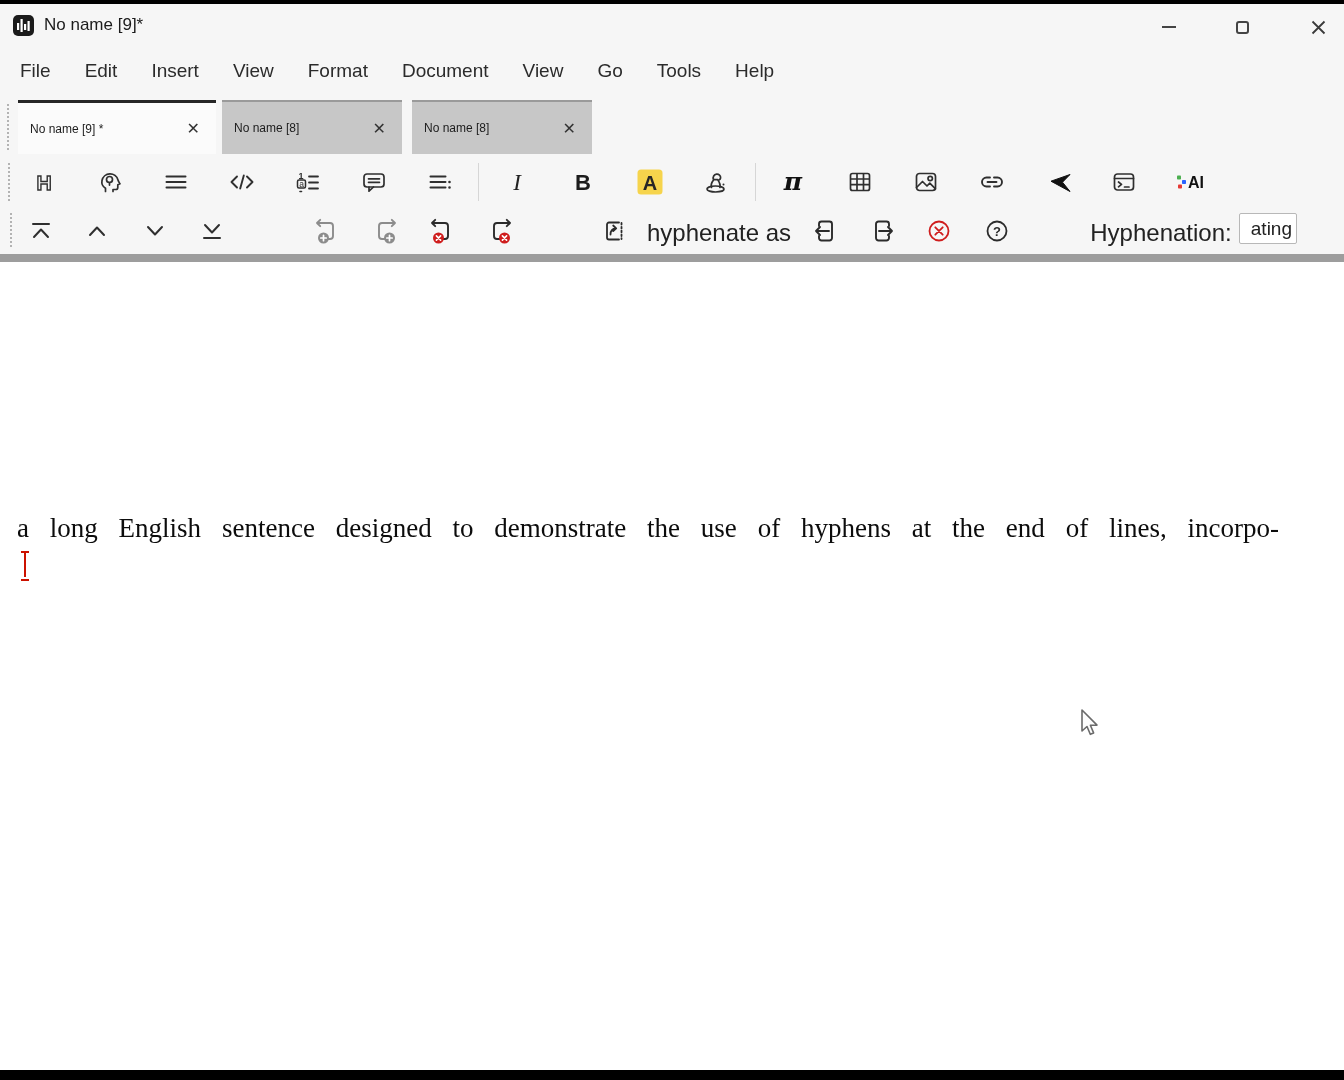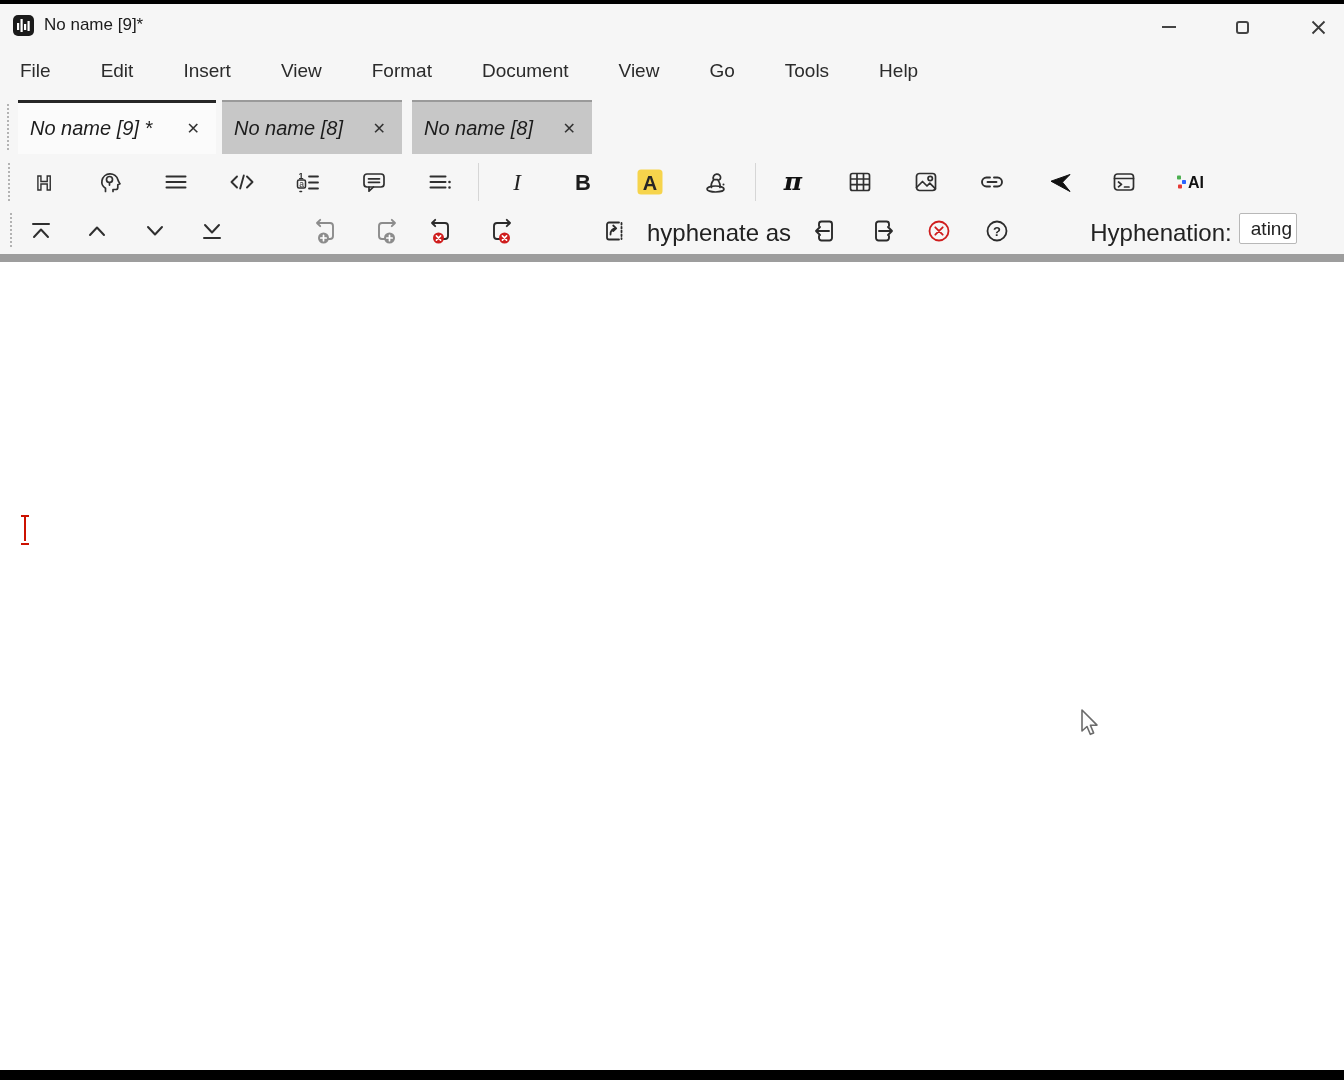--- a/index.html
+++ b/index.html
@@ -16,30 +16,30 @@
   
   #titlebar { position:absolute; top:4px; left:0; width:1344px; height:44px; background:#f6f6f6;padding-left:11px; }
   #app-icon { position:absolute; left:13px; top:11px; width:21px; height:21px; }
   #window-title { position:absolute; left:44px; top:11px; font-size:17px; color:#1b1b1b; }
   .win-btn { position:absolute; top:6px; width:46px; height:34px; display:flex; align-items:center; justify-content:center; }
   #btn-min { left:1146px; } #btn-max { left:1219px; } #btn-close { left:1295px; }
   #btn-min .bar { width:14px; height:0; border-top:2px solid #444; }
   #btn-max .box { width:13px; height:13px; border:2px solid #444; border-radius:3px; }
 
   
-  #menubar { position:absolute; top:48px; left:20px; height:46px; display:flex; gap:50px; align-items:center; }
+  #menubar { position:absolute; top:48px; left:20px; height:46px; display:flex; gap:34px; align-items:center; }
   .menu-item { font-size:19px; color:#2b2b2b; cursor:default; }
 
   
   #tabbar { position:absolute; top:100px; left:0; width:1344px; height:54px; background:#f6f6f6; }
   .drag-handle { position:absolute; width:0; border-left:2px dotted #b3b3b3; }
   .tab { position:absolute; top:0; height:54px; display:flex; align-items:center; padding:0 12px; }
   .tab.active { background:#fbfbfb; border-top:3px solid #262626; }
   .tab.inactive { background:#c7c7c7; border-top:2px solid #9a9a9a;justify-content:flex-end; }
-  .tab-label { font-size:20px; color:#1c1c1c;font-style:italic; }
+  .tab-label { font-size:12px; color:#1c1c1c; }
   .tab-close { margin-left:auto; font-size:16px; color:#333; padding:2px 4px; }
   #tab-0 { left:18px; width:198px; } #tab-1 { left:222px; width:180px; } #tab-2 { left:412px; width:180px; }
 
   
   #toolbar-main, #toolbar-hyph { position:absolute; left:0; width:1344px; background:#f6f6f6; }
   #toolbar-main { top:156px; height:52px; }
   #toolbar-hyph { top:208px; height:46px; }
   .icon-btn { position:absolute; width:44px; height:42px; display:flex; align-items:center; justify-content:center; transform:translateX(-50%); }
   .vsep { position:absolute; width:0; border-left:1px solid #d6d6d6; height:38px; top:7px; }
   .tb-label { position:absolute; font-size:24px; color:#222; transform:translateX(-50%); white-space:nowrap; }
@@ -357,20 +357,21 @@
   </div>
 
   <span class="tb-label" style="left:1161px; top:11px;">Hyphenation:</span>
   <input id="hyph-input" value="ating" style="">
 </div>
 
 <div id="sepbar"></div>
 
 <div id="document-page">
   <div id="doc-text">
+    <div id="doc-line-0">a long English sentence designed to demonstrate the use of hyphens at the end of lines, incorpo-</div>
     <div id="doc-line-1"><span id="caret"></span></div>
   </div>
 </div>
 
 <div id="mouse-cursor">
   <svg width="26" height="32" viewBox="0 0 26 32">
     <path d="M6 4 L6 25 L11 20.5 L14.3 28.3 L17.6 26.9 L14.4 19.3 L21 19.1 Z" fill="#fdfdfd" stroke="#6b6b6b" stroke-width="1.6" stroke-linejoin="round"></path>
   </svg>
 </div>
 

